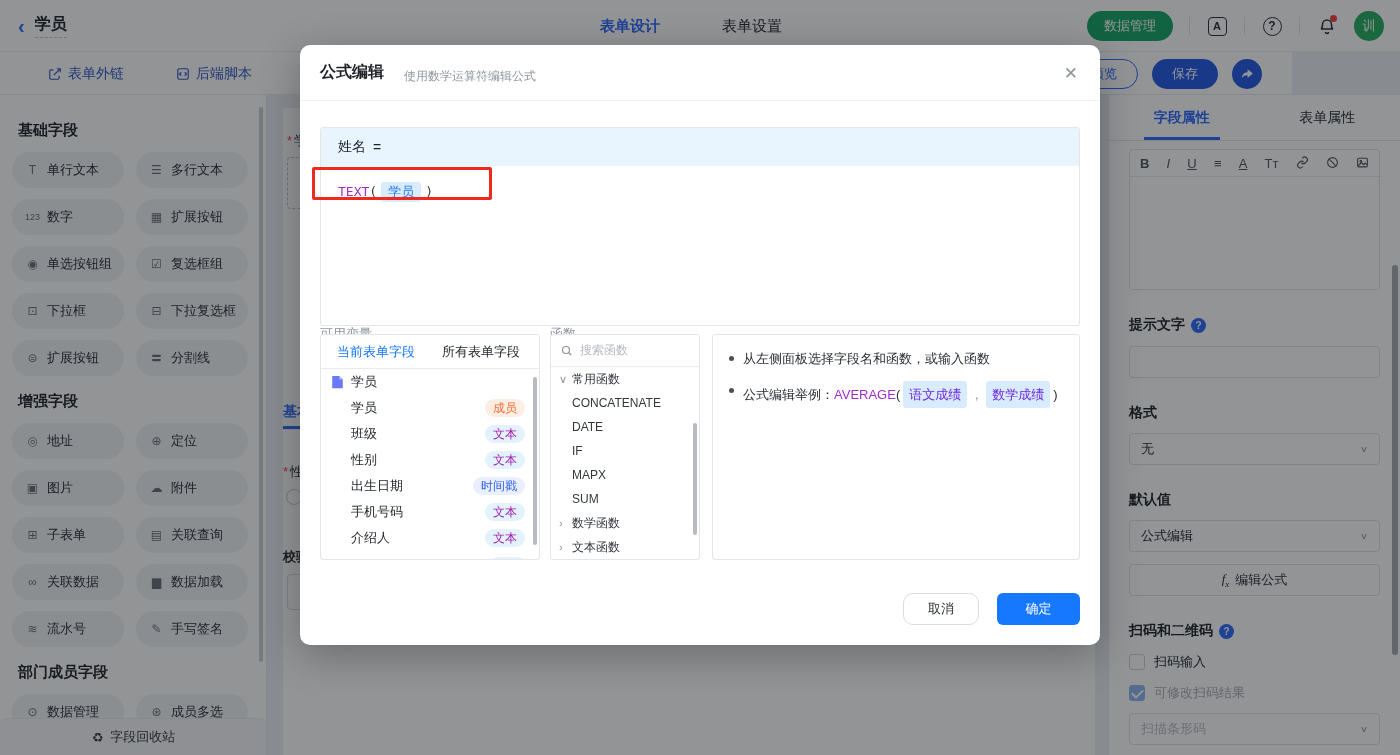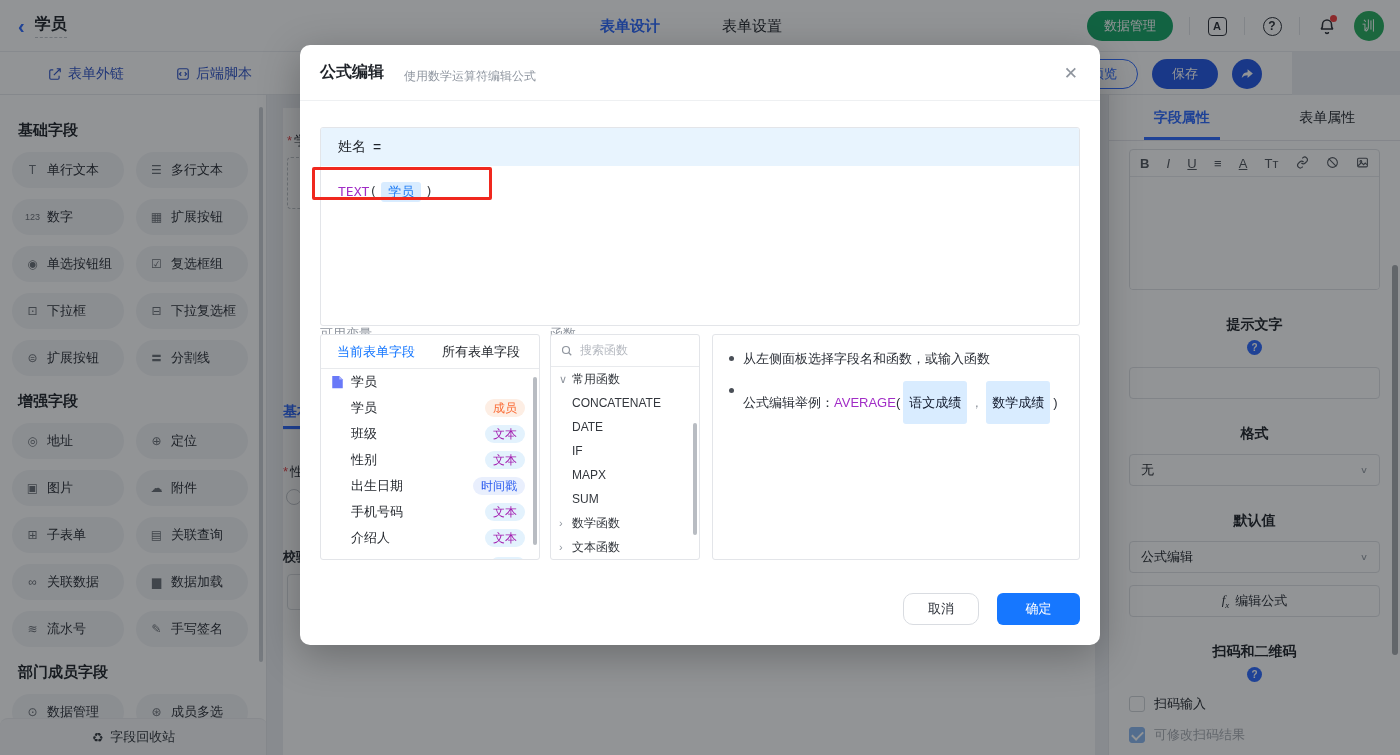--- a/index.html
+++ b/index.html
@@ -61,21 +61,21 @@
   .rsb { position:absolute; left:1108px; top:95px; width:292px; bottom:0; background:#fff; border-left:1px solid #e6e8eb; overflow:hidden; z-index:1; }
   .rtabs { display:flex; height:46px; border-bottom:1px solid #e5e6eb; position:relative; }
   .rtab { flex:1; display:flex; align-items:center; justify-content:center; font-size:14px; cursor:pointer; }
   .rtab.active { color:#2f6bff; font-weight:600; }
   .rtab-line { position:absolute; left:calc(25% - 38px); bottom:0; width:76px; height:3px; background:#2f6bff; }
   .rsb-body { padding:8px 20px 0 20px; }
   .rtbox { border:1px solid #e0e2e6; border-radius:4px; overflow:hidden; }
   .rtrow { height:27px; border-bottom:1px solid #e8eaed; display:flex; align-items:center; justify-content:space-between; padding:0 10px; }
   .rtic { color:#51565d; font-size:13px; cursor:pointer; line-height:1; }
   .rtarea { height:112px; background:#fff; }
-  .plabel { font-size:14px; font-weight:700; margin-top:26px; display:flex; align-items:center; gap:6px;flex-direction:column; }
+  .plabel { font-size:14px; font-weight:700; margin-top:26px; display:flex; align-items:center; gap:6px; }
   .qblue { width:15px; height:15px; border-radius:50%; background:#2f6bff; color:#fff; font-size:10px; font-weight:700; display:flex; align-items:center; justify-content:center; }
   .rinput { margin-top:12px; height:32px; border:1px solid #e0e2e6; border-radius:4px; background:#fff; }
   .rselect { margin-top:11px; height:32px; border:1px solid #e0e2e6; border-radius:4px; background:#fff; display:flex; align-items:center; justify-content:space-between; padding:0 11px; font-size:13px; cursor:pointer; }
   .chev { color:#9aa0a8; font-size:11px; transform:scaleY(.8); }
   .fxbtn { margin-top:12px; height:32px; border:1px solid #e0e2e6; border-radius:4px; background:#fff; width:100%; font-size:13px; color:#2a2e36; cursor:pointer; display:flex; align-items:center; justify-content:center; gap:6px; }
   .fxg { font-family:"Liberation Serif","DejaVu Serif",serif; font-style:italic; font-size:13px; }
   .fxg sub { font-size:9px; }
   .cbrow { margin-top:13px; display:flex; align-items:center; gap:9px; font-size:13px; cursor:pointer; }
   .cbox { width:16px; height:16px; border:1px solid #cfd3d8; border-radius:3px; background:#fff; flex:none; position:relative; }
   .cbox.checked { background:#8cb8f0; border-color:#8cb8f0; }
@@ -121,21 +121,21 @@
   .srow { height:32px; border-bottom:1px solid #e8eaed; display:flex; align-items:center; padding:0 10px; gap:7px; }
   .sph { color:#b6bac1; font-size:12px; }
   .frow { height:24px; display:flex; align-items:center; padding:0 8px; font-size:12px; cursor:pointer; color:#33373d; }
   .frow .car { color:#8f959e; width:13px; font-size:11px; }
   .frow.item { padding-left:21px; font-size:12px; }
 
   .help-ul { list-style:none; padding:14px 16px; }
   .help-ul li { font-size:13px; color:#2a2e36; position:relative; padding-left:14px; margin-bottom:13px; line-height:19px; }
   .help-ul li::before { content:""; position:absolute; left:0; top:7px; width:5px; height:5px; border-radius:50%; background:#4a4f57; }
   .help-fn { color:#a12dc6; }
-  .chip-s { display:inline-block; background:#d9ecff; color:#0f172a; border-radius:3px; padding:12px 6px; margin:0 3px; font-size:13px; }
+  .chip-s { display:inline-block; background:#d9ecff; color:#6d28d9; border-radius:3px; padding:4px 6px; margin:0 3px; font-size:13px; }
 
   .m-cancel { position:absolute; left:603px; top:548px; width:76px; height:32px; background:#fff; border:1px solid #d9dce1; border-radius:10px; font-size:13px; color:#2a2e36; cursor:pointer; }
   .m-ok { position:absolute; left:697px; top:548px; width:83px; height:32px; background:#1677ff; border:none; border-radius:6px; font-size:13px; color:#fff; cursor:pointer; }
 </style>
 </head>
 <body>
 
 <div class="app">
 
   <div class="hdr">

